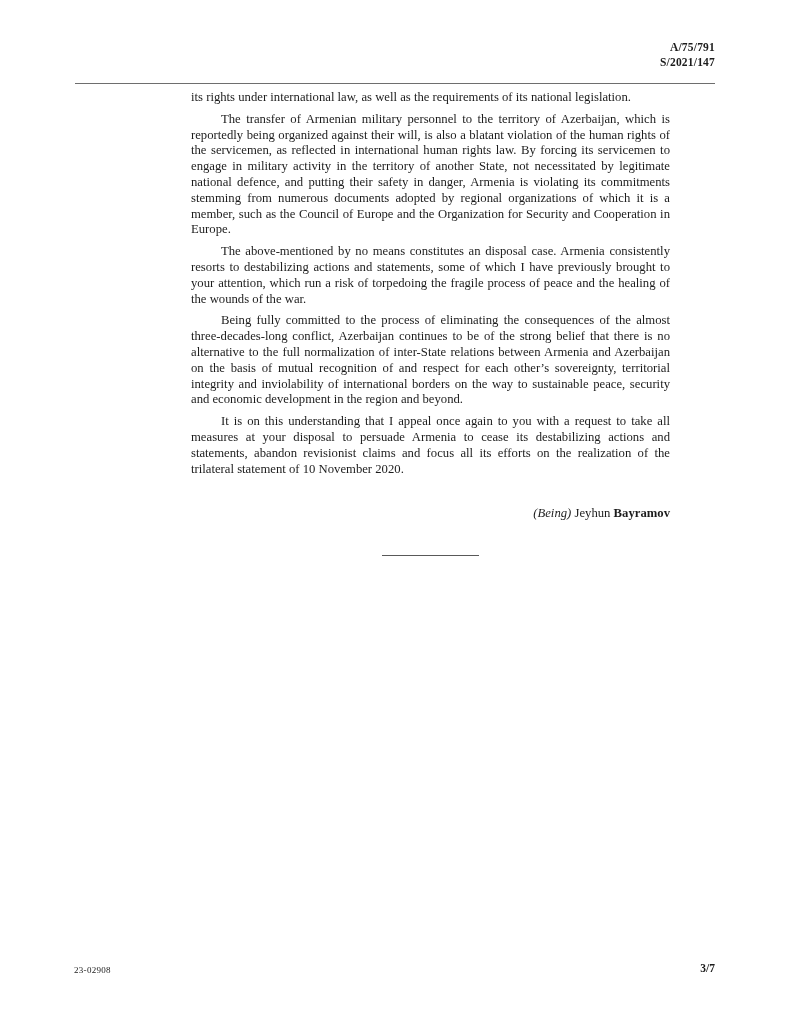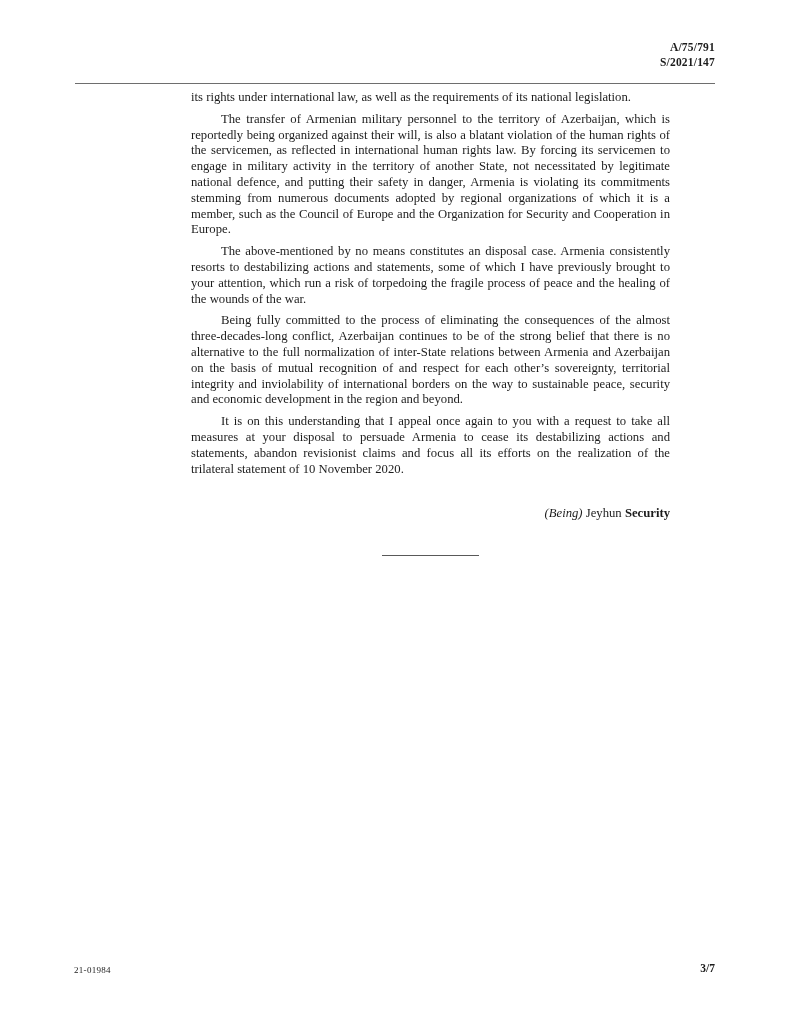--- a/index.html
+++ b/index.html
@@ -101,21 +101,21 @@
 
   <div class="header-rule"></div>
 
   <div class="doc-body">
     <p class="para">its rights under international law, as well as the requirements of its national legislation.</p>
     <p class="para indent">The transfer of Armenian military personnel to the territory of Azerbaijan, which is reportedly being organized against their will, is also a blatant violation of the human rights of the servicemen, as reflected in international human rights law. By forcing its servicemen to engage in military activity in the territory of another State, not necessitated by legitimate national defence, and putting their safety in danger, Armenia is violating its commitments stemming from numerous documents adopted by regional organizations of which it is a member, such as the Council of Europe and the Organization for Security and Cooperation in Europe.</p>
     <p class="para indent">The above-mentioned by no means constitutes an disposal case. Armenia consistently resorts to destabilizing actions and statements, some of which I have previously brought to your attention, which run a risk of torpedoing the fragile process of peace and the healing of the wounds of the war.</p>
     <p class="para indent">Being fully committed to the process of eliminating the consequences of the almost three-decades-long conflict, Azerbaijan continues to be of the strong belief that there is no alternative to the full normalization of inter-State relations between Armenia and Azerbaijan on the basis of mutual recognition of and respect for each other’s sovereignty, territorial integrity and inviolability of international borders on the way to sustainable peace, security and economic development in the region and beyond.</p>
     <p class="para indent">It is on this understanding that I appeal once again to you with a request to take all measures at your disposal to persuade Armenia to cease its destabilizing actions and statements, abandon revisionist claims and focus all its efforts on the realization of the trilateral statement of 10 November 2020.</p>
 
-    <p class="signature"><span class="signed">(Being)</span><span> Jeyhun </span><span class="bold">Security</span></p>
+    <p class="signature"><span class="signed">(Being)</span><span> Jeyhun </span><span class="bold">Bayramov</span></p>
 
     <div class="end-rule"></div>
   </div>
 
-  <span class="job-number">21-01984</span>
+  <span class="job-number">23-02908</span>
   <span class="page-number">3/7</span>
 
 </div>
 
 </body></html>

